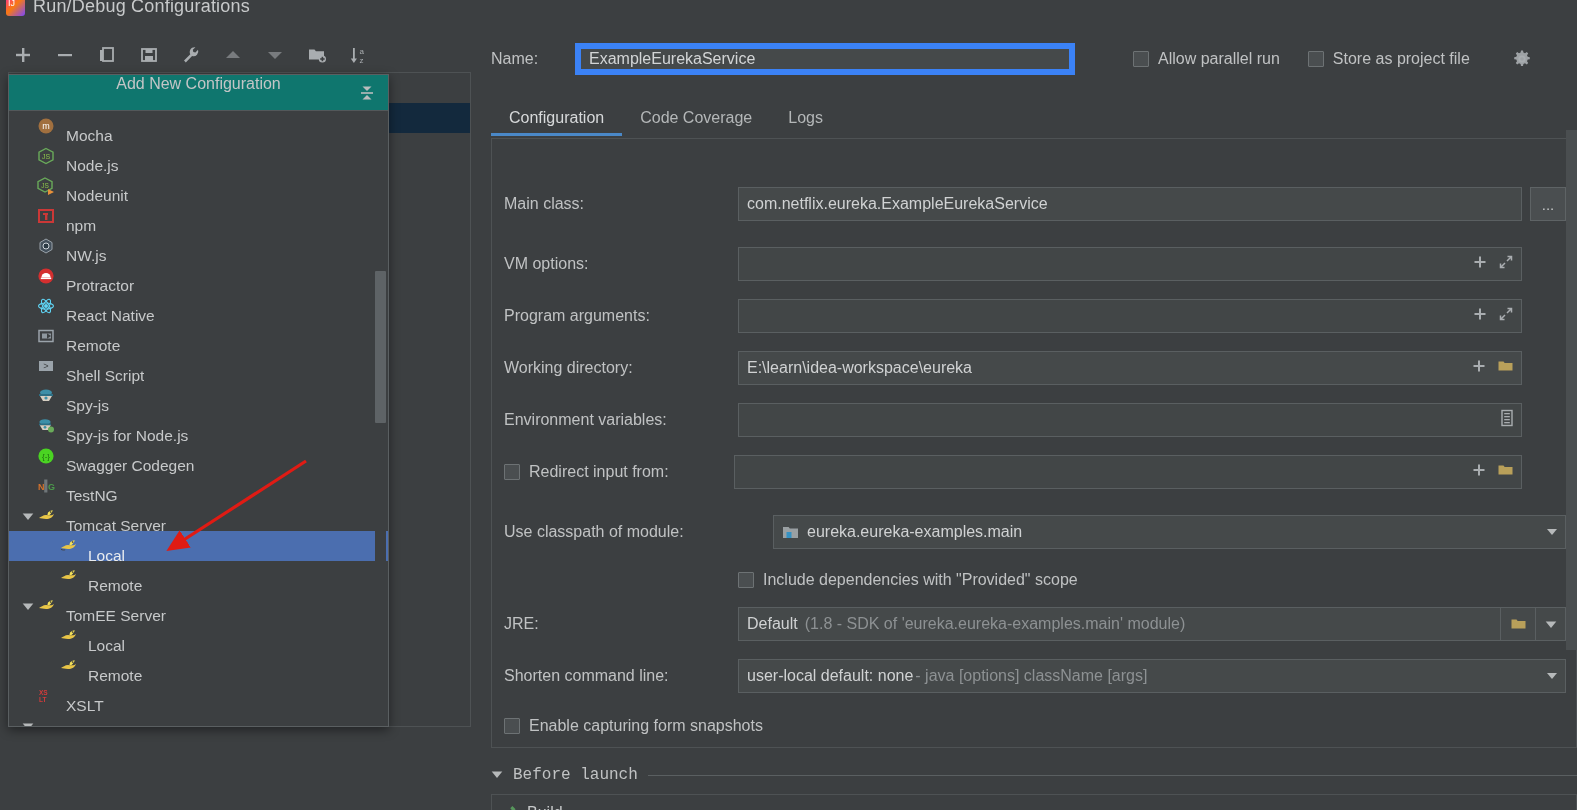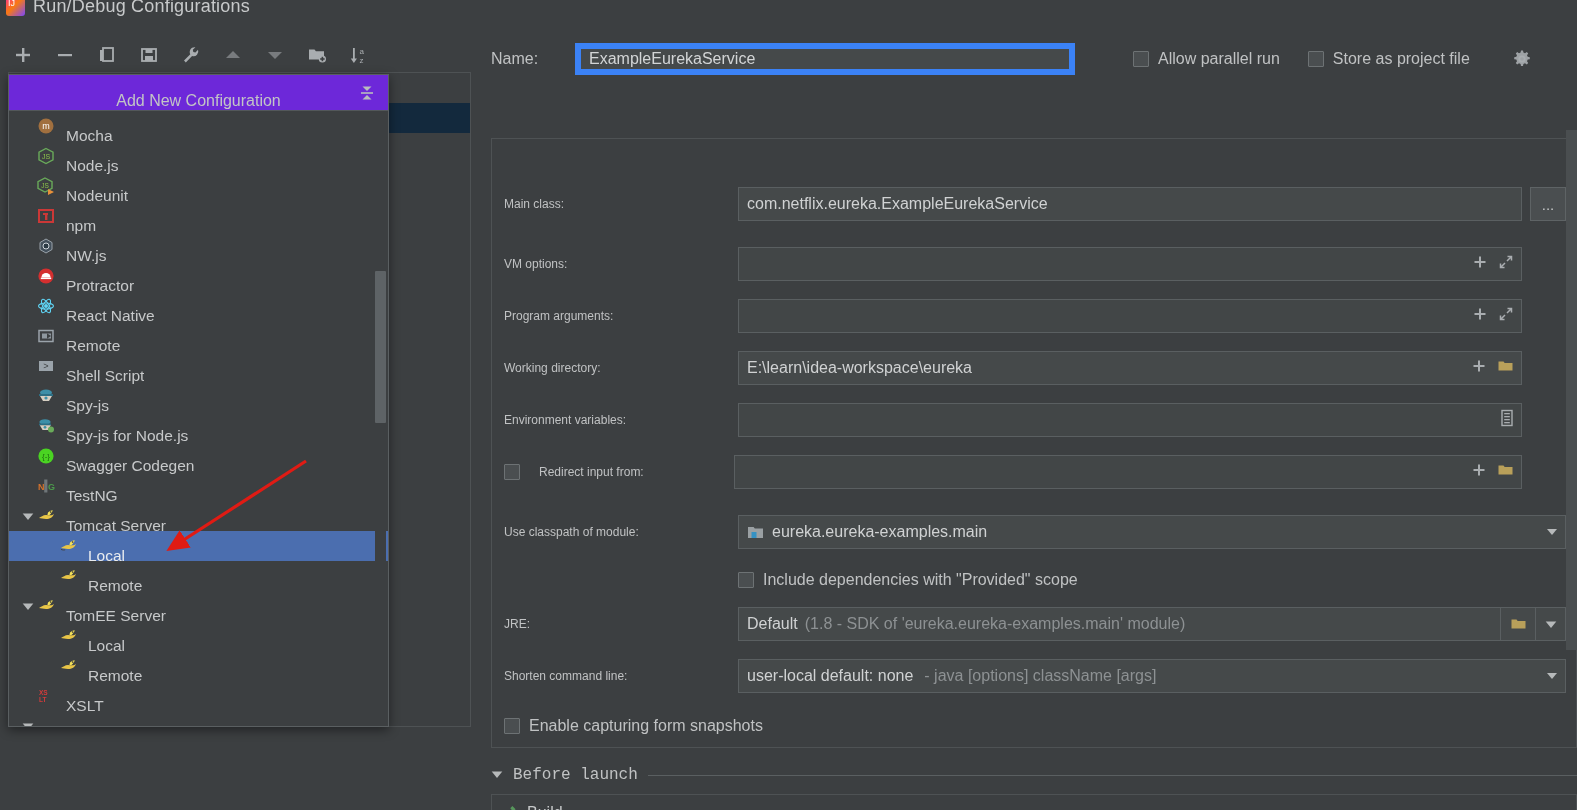--- a/index.html
+++ b/index.html
@@ -56,22 +56,22 @@
   }
 
   
   .popup {
     position: absolute; left: 8px; top: 74px; width: 381px; height: 653px;
     background: #3c3f41; border: 1px solid #5a5f61;
     box-shadow: 0 3px 10px rgba(0,0,0,.45);
     overflow: hidden;
   }
   .popup-header {
-    height: 36px; background: #6d28d9;
-    display: flex; align-items: flex-end; justify-content: center;
+    height: 36px; background: #0f766e;
+    display: flex; align-items: flex-start; justify-content: center;
     position: relative; border-bottom: 1px solid #53585a;
   }
   .popup-header .ph-title { font-size: 16px; color: #c3c5c6; }
   .popup-header .collapse-icon {
     position: absolute; right: 12px; top: 50%; transform: translateY(-50%);
     width: 18px; height: 18px; color: #b9bcbd;
   }
   .popup-list { position: relative; height: 616px; overflow: hidden; }
 
   .row {
@@ -133,21 +133,21 @@
   .tab.active::after {
     content: ""; position: absolute; left: 0; right: 0; bottom: 0; height: 3px; background: #4a88c7;
   }
 
   
   .form-panel {
     position: absolute; left: 10px; top: 104px; width: 1086px; height: 610px;
     border: 1px solid #4e5254; background: #3c3f41;
   }
   .frow { position: absolute; left: 12px; width: 1062px; height: 34px; display: flex; align-items: center; }
-  .flabel { font-size: 12px; color: #c0c2c3; width: 234px; flex: none; }
+  .flabel { font-size: 16px; color: #c0c2c3; width: 234px; flex: none; }
   .fctl { flex: 1; height: 34px; position: relative; }
 
   .field {
     width: 100%; height: 34px; background: #45494a; border: 1px solid #5a5f61;
     display: flex; align-items: center; padding: 0 8px; font-size: 16px; color: #d0d2d3;
     white-space: nowrap; overflow: hidden;
   }
   .field.empty { background: #424647; }
   .field .value { overflow: hidden; text-overflow: ellipsis; }
   .field .muted { color: #8d9193; }
@@ -516,20 +516,25 @@
         </label>
         <span class="gear">
           <svg width="20" height="20" viewBox="0 0 20 20">
             <path d="M10 6.4a3.6 3.6 0 1 0 0 7.2 3.6 3.6 0 0 0 0-7.2zm0 5.4a1.8 1.8 0 1 1 0-3.6 1.8 1.8 0 0 1 0 3.6z" fill="currentColor"></path>
             <path d="M9 1.4h2l.4 2.1 1.6.7 1.8-1.2 1.4 1.4-1.2 1.8.7 1.6 2.1.4v2l-2.1.4-.7 1.6 1.2 1.8-1.4 1.4-1.8-1.2-1.6.7-.4 2.1H9l-.4-2.1-1.6-.7-1.8 1.2-1.4-1.4 1.2-1.8-.7-1.6-2.1-.4v-2l2.1-.4.7-1.6L3.8 4.4l1.4-1.4 1.8 1.2 1.6-.7z" fill="currentColor" opacity=".9"></path>
           </svg>
         </span>
       </div>
     </div>
 
+    <div class="tabs">
+      <div class="tab active">Configuration</div>
+      <div class="tab">Code Coverage</div>
+      <div class="tab">Logs</div>
+    </div>
 
     <div class="form-panel">
 
       <div class="frow" style="top:48px;">
         <div class="flabel">Main class:</div>
         <div class="fctl">
           <div class="field">
             <span class="value">com.netflix.eureka.ExampleEurekaService</span>
           </div>
         </div>
@@ -616,21 +621,21 @@
                 <rect x="4.2" y="7" width="5.6" height="1.3" fill="currentColor"></rect>
                 <rect x="4.2" y="10" width="5.6" height="1.3" fill="currentColor"></rect>
                 <rect x="4.2" y="13" width="5.6" height="1.3" fill="currentColor"></rect>
               </svg>
             </span>
           </div>
         </div>
       </div>
 
       <div class="frow" style="top:316px;">
-        <div class="flabel" style="display:flex;align-items:center;gap:19px;">
+        <div class="flabel" style="display:flex;align-items:center;gap:9px;">
           <span class="chkbox"></span>
           <span>Redirect input from:</span>
         </div>
         <div class="fctl" style="margin-left:-4px;margin-right:44px;">
           <div class="field empty">
             <span class="value"></span>
           </div>
           <div class="field-icons">
             <span>
               <svg width="16" height="16" viewBox="0 0 16 16">
@@ -640,21 +645,21 @@
             </span>
             <span>
               <svg width="17" height="16" viewBox="0 0 17 16">
                   <path d="M1.5 3.5h5l1.2 1.6h7.8v7.4H1.5z" fill="#b9a05a"></path>
                 </svg>
             </span>
           </div>
         </div>
       </div>
 
-      <div class="frow" style="top:376px;">
+      <div class="frow" style="top:376px;gap:35px;">
         <div class="flabel">Use classpath of module:</div>
         <div class="fctl">
           <div class="field">
             <span style="display:inline-flex;align-items:center;margin-right:8px;">
               <svg width="17" height="15" viewBox="0 0 17 15">
                 <path d="M1 2h5.6l1.2 1.6H16V13H1z" fill="#9aa0a3"></path>
                 <rect x="4.5" y="7" width="5" height="6" fill="#3592c4"></rect>
               </svg>
             </span>
             <span class="value">eureka.eureka-examples.main</span>
@@ -691,21 +696,21 @@
               </svg>
           </span>
         </div>
       </div>
 
       <div class="frow" style="top:520px;">
         <div class="flabel">Shorten command line:</div>
         <div class="fctl">
           <div class="field">
             <span class="value">user-local default: none</span>
-            <span class="value muted" style="margin-left:11px;">- java [options] className [args]</span>
+            <span class="value muted" style="margin-left:2px;">- java [options] className [args]</span>
             <span class="combo-arrow"></span>
           </div>
         </div>
       </div>
 
       <div class="frow" style="top:570px;left:12px;">
         <label class="inline-chk">
           <span class="chkbox"></span>
           <span>Enable capturing form snapshots</span>
         </label>

